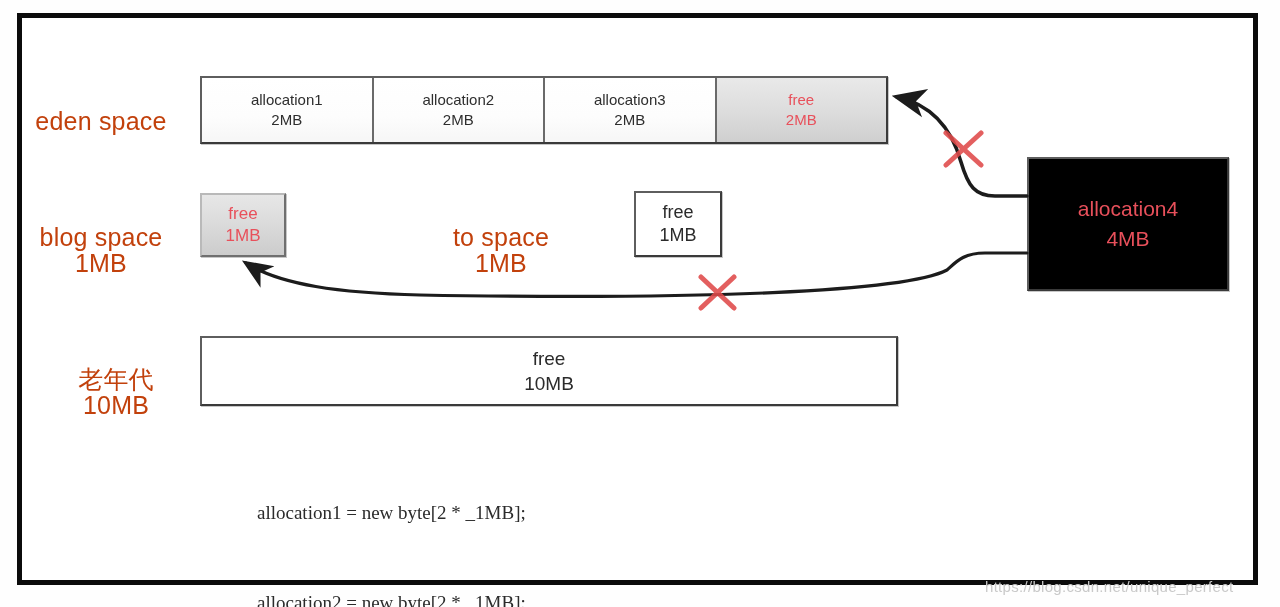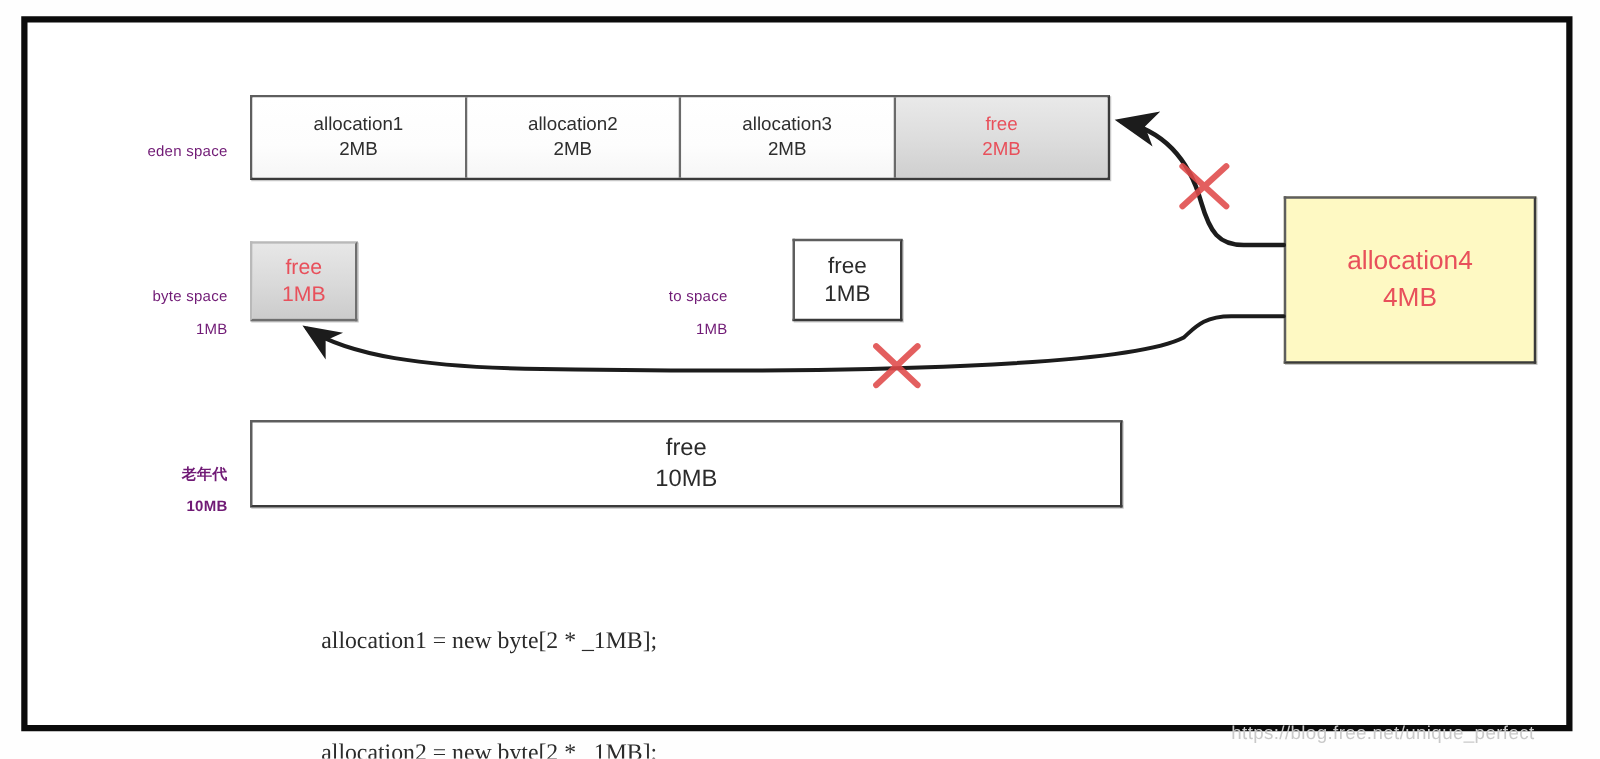--- a/index.html
+++ b/index.html
@@ -24,23 +24,23 @@
     top: 13px;
     width: 1241px;
     height: 572px;
     border: 5px solid #0b0b0b;
     box-sizing: border-box;
     background: #ffffff;
   }
 
   .row-label {
     position: absolute;
-    text-align: right;
-    color: #701a75;
-    font-size: 12px;
+    text-align: center;
+    color: #c2410c;
+    font-size: 25px;
     line-height: 26px;
     white-space: pre-line;
     letter-spacing: 0.2px;
   }
   .row-label .l2 { display: block; }
 
   
   .memboxshell {
     position: absolute;
     box-sizing: border-box;
@@ -134,21 +134,21 @@
     top: 157px;
     width: 202px;
     height: 134px;
     display: flex;
     flex-direction: column;
     align-items: center;
     justify-content: center;
     font-size: 21px;
     line-height: 30px;
     color: #e8505b;
-    background: #fef9c3;
+    background: #000000;
   }
 
   
   #code-block {
     position: absolute;
     left: 257px;
     top: 438px;
     font-size: 19px;
     line-height: 30px;
     color: #2b2b2b;
@@ -199,38 +199,38 @@
       <span class="ln">allocation3</span>
       <span class="ln">2MB</span>
     </div>
     <div class="eden-cell free-cell">
       <span class="ln">free</span>
       <span class="ln">2MB</span>
     </div>
   </div>
 
   <div class="row-label" style="left:20px; top:198px; width:162px;">
-    <span class="l1">byte space</span>
+    <span class="l1">blog space</span>
     <span class="l2">1MB</span>
   </div>
   <div class="memboxshell" id="from-box">
     <span>free</span>
     <span>1MB</span>
   </div>
 
   <div class="row-label" style="left:420px; top:198px; width:162px;">
     <span class="l1">to space</span>
     <span class="l2">1MB</span>
   </div>
   <div class="memboxshell" id="to-box">
     <span>free</span>
     <span>1MB</span>
   </div>
 
-  <div class="row-label" style="left:20px; top:340px; width:162px;font-weight:bold;">
+  <div class="row-label" style="left:35px; top:340px; width:162px;">
     <span class="l1">老年代</span>
     <span class="l2">10MB</span>
   </div>
   <div class="memboxshell" id="old-box">
     <span>free</span>
     <span>10MB</span>
   </div>
 
   <div class="memboxshell" id="alloc4-box">
     <span>allocation4</span>
@@ -259,14 +259,14 @@
     </g>
   </svg>
 
   <div id="code-block">
     <span class="code-line">allocation1 = new byte[2 * _1MB];</span>
     <span class="code-line">allocation2 = new byte[2 * _1MB];</span>
     
     
   </div>
 
-  <div id="watermark">https://blog.free.net/unique_perfect</div>
+  <div id="watermark">https://blog.csdn.net/unique_perfect</div>
 </div>
 
 </body></html>

